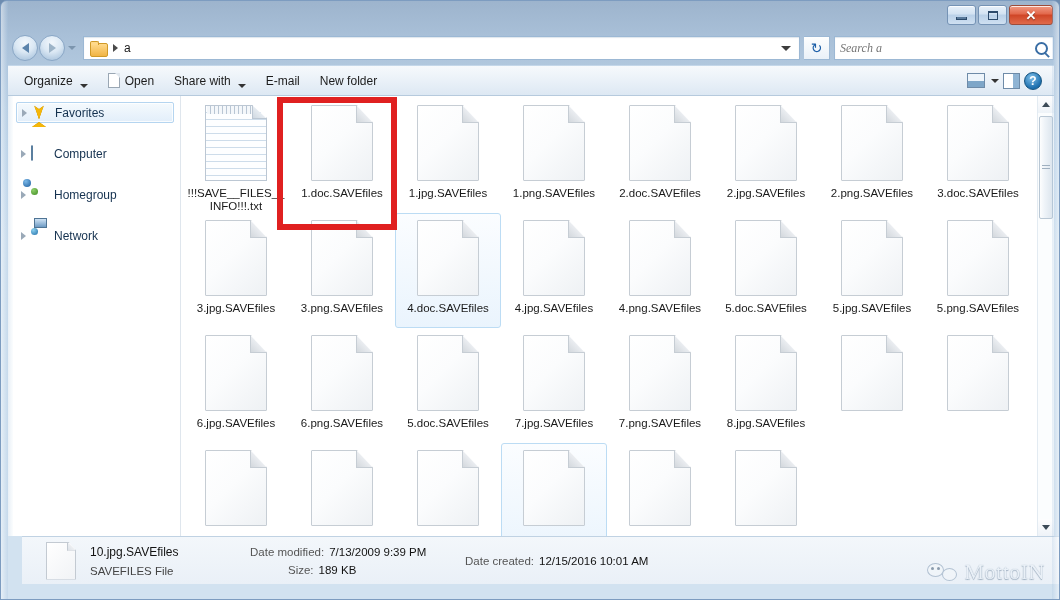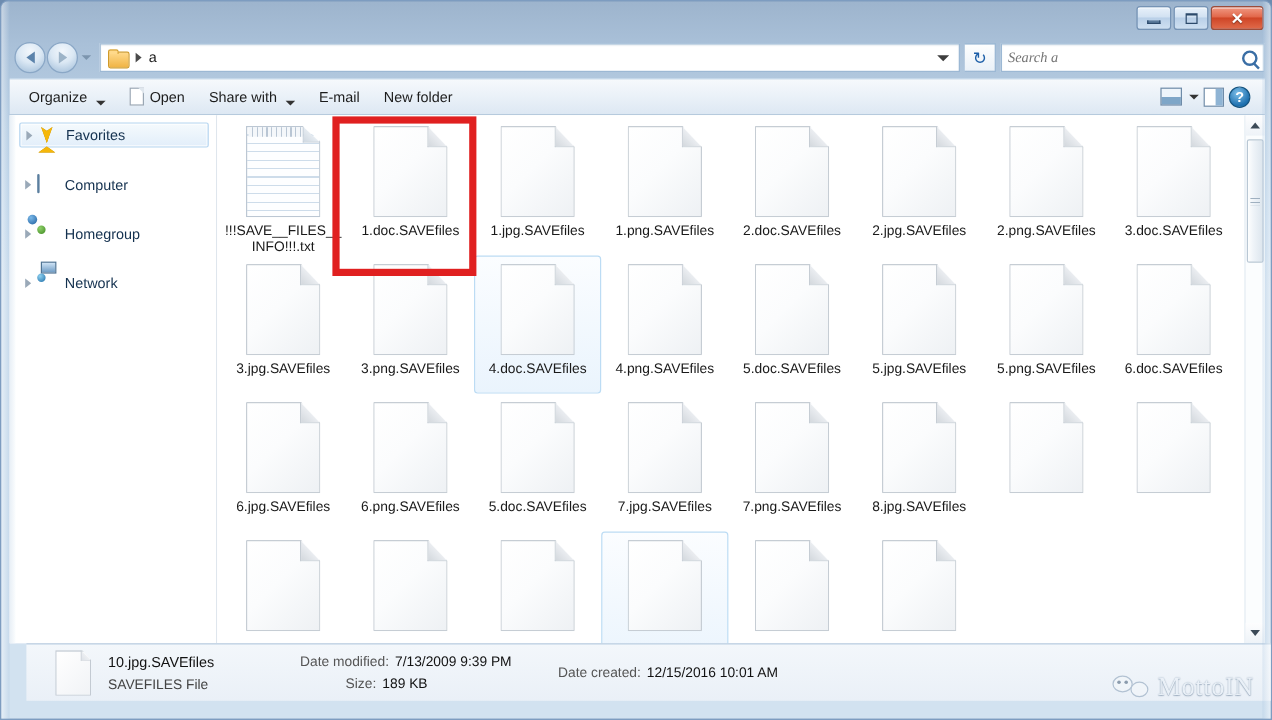--- a/index.html
+++ b/index.html
@@ -598,20 +598,27 @@
               <span class="sheet"></span>
               <span class="fold"></span>
             </div>
             <div class="label">4.doc.SAVEfiles</div>
           </div>
           <div class="fileitem">
             <div class="ico-doc">
               <span class="sheet"></span>
               <span class="fold"></span>
             </div>
+            <div class="label">4.jpg.SAVEfiles</div>
+          </div>
+          <div class="fileitem">
+            <div class="ico-doc">
+              <span class="sheet"></span>
+              <span class="fold"></span>
+            </div>
             <div class="label">4.png.SAVEfiles</div>
           </div>
           <div class="fileitem">
             <div class="ico-doc">
               <span class="sheet"></span>
               <span class="fold"></span>
             </div>
             <div class="label">5.doc.SAVEfiles</div>
           </div>
           <div class="fileitem">
@@ -620,27 +627,20 @@
               <span class="fold"></span>
             </div>
             <div class="label">5.jpg.SAVEfiles</div>
           </div>
           <div class="fileitem">
             <div class="ico-doc">
               <span class="sheet"></span>
               <span class="fold"></span>
             </div>
             <div class="label">5.png.SAVEfiles</div>
-          </div>
-          <div class="fileitem">
-            <div class="ico-doc">
-              <span class="sheet"></span>
-              <span class="fold"></span>
-            </div>
-            <div class="label">6.doc.SAVEfiles</div>
           </div>
           <div class="fileitem">
             <div class="ico-doc">
               <span class="sheet"></span>
               <span class="fold"></span>
             </div>
             <div class="label">6.jpg.SAVEfiles</div>
           </div>
           <div class="fileitem">
             <div class="ico-doc">

